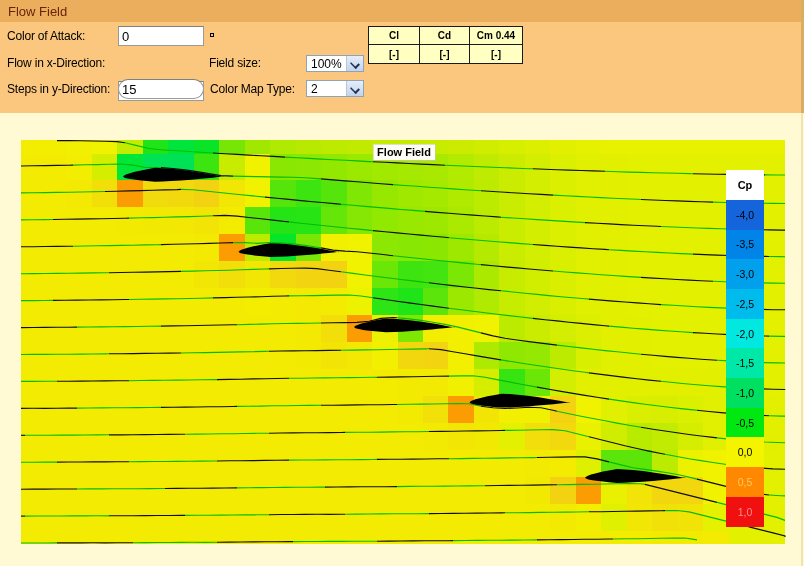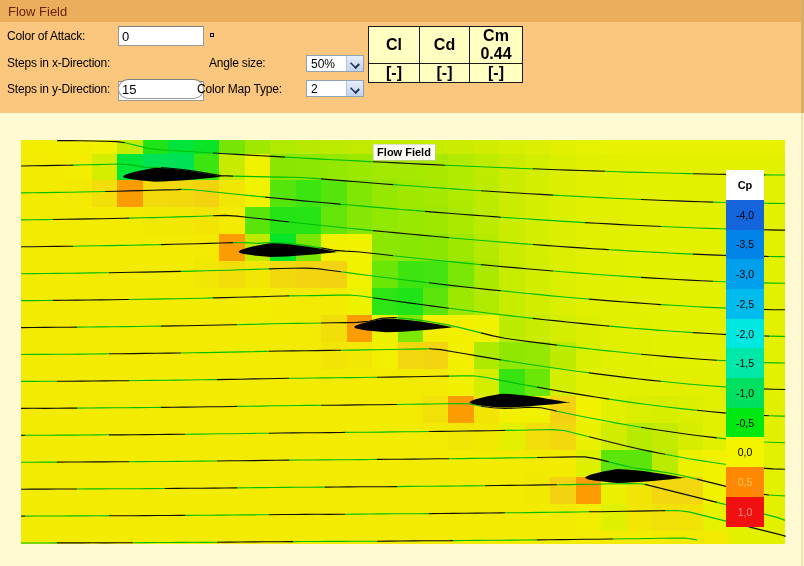--- a/index.html
+++ b/index.html
@@ -3,44 +3,44 @@
 html,body{margin:0;padding:0;width:804px;height:566px;overflow:hidden;background:#FFF9D4;font-family:"Liberation Sans",sans-serif;}
 #hdr{position:absolute;left:0;top:0;width:804px;height:113px;background:#FBC67D;}
 #tbar{position:absolute;left:0;top:0;width:804px;height:22px;background:#EBAE5C;}
 #tbar span{position:absolute;left:8px;top:4px;font-size:13px;color:#69230A;}
 .lbl{position:absolute;font-size:12px;letter-spacing:-0.2px;color:#000;}
 .inp{position:absolute;left:118px;width:81px;height:16px;background:#fff;border:1px solid #9A9A9A;border-top-color:#7F7F7F;font-size:13px;padding:1px 0 1px 3px;font-family:"Liberation Sans",sans-serif;}
 .sel{position:absolute;left:306px;width:56px;height:15px;background:#fff;border:1px solid #8FA3B8;}
 .sel .tx{position:absolute;left:4px;top:1px;font-size:12px;}
 .sel .btn{position:absolute;right:0;top:0;width:16px;height:15px;background:linear-gradient(#E6EEF8,#C2D4EA);border-left:1px solid #B5C7DB;}
 .sel .btn:after{content:"";position:absolute;left:4px;top:4px;width:6px;height:6px;border-right:2px solid #21315B;border-bottom:2px solid #21315B;transform:rotate(45deg) scale(1,0.75);}
-table{position:absolute;left:368px;top:26px;border-collapse:collapse;font-size:16px;}
+table{position:absolute;left:368px;top:26px;border-collapse:collapse;font-size:10px;}
 td{border:1px solid #1A1A1A;text-align:center;height:17px;padding:0;}
 tr:last-child td{height:18px;}
 .hd{background:#FFFFC2;font-weight:bold;}
 .sq{display:inline-block;width:4px;height:4px;border:1px solid #000;margin-bottom:1px;}
 .dg{position:absolute;left:210px;top:33px;width:2px;height:2px;border:1px solid #000;}
 #redge{position:absolute;left:801px;top:0;width:3px;height:113px;background:#D8AE62;}
 #redge2{position:absolute;left:801px;top:113px;width:2px;height:453px;background:#EFE3B4;}
 </style></head><body>
 <div id="hdr">
  <div id="tbar">
       <span>Flow Field</span>
     </div>
  <div class="lbl" style="left:7px;top:29px">Color of Attack:</div>
- <div class="lbl" style="left:7px;top:56px">Steps in x-Direction:</div>
+ <div class="lbl" style="left:7px;top:56px">Flow in x-Direction:</div>
  <div class="lbl" style="left:7px;top:82px">Steps in y-Direction:</div>
  <input class="inp" style="top: 26px;" value="0">
  <input class="inp" style="top: 53px; margin-top: 28px;" value="30">
  <input class="inp" style="top: 79px; border-radius: 10px;" value="15">
  <div class="dg"></div>
- <div class="lbl" style="left:209px;top:56px">Angle size:</div>
- <div class="lbl" style="left:197px;top:82px">Color Map Type:</div>
+ <div class="lbl" style="left:209px;top:56px">Field size:</div>
+ <div class="lbl" style="left:210px;top:82px">Color Map Type:</div>
  <div class="sel" style="top:55px">
-      <span class="tx">50%</span>
+      <span class="tx">100%</span>
       <span class="btn"></span>
     </div>
  <div class="sel" style="top:80px">
       <span class="tx">2</span>
       <span class="btn"></span>
     </div>
  <table>
   <tbody>
         <tr>
           <td class="hd" style="width:50px">Cl</td>

